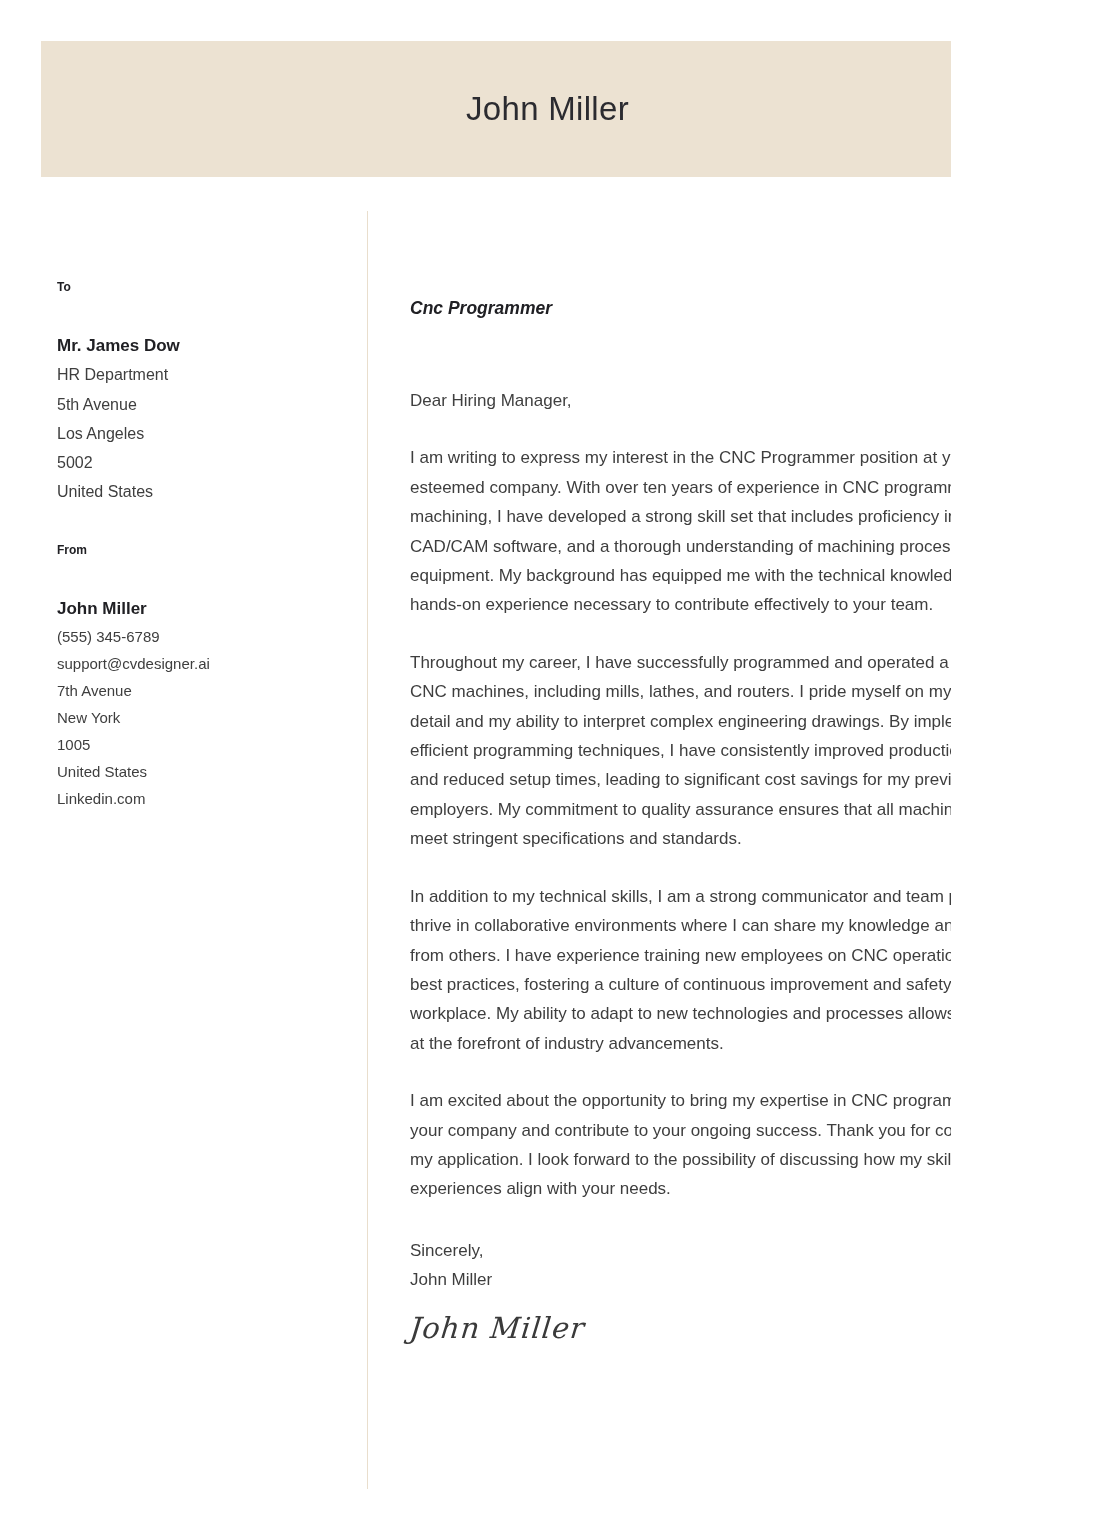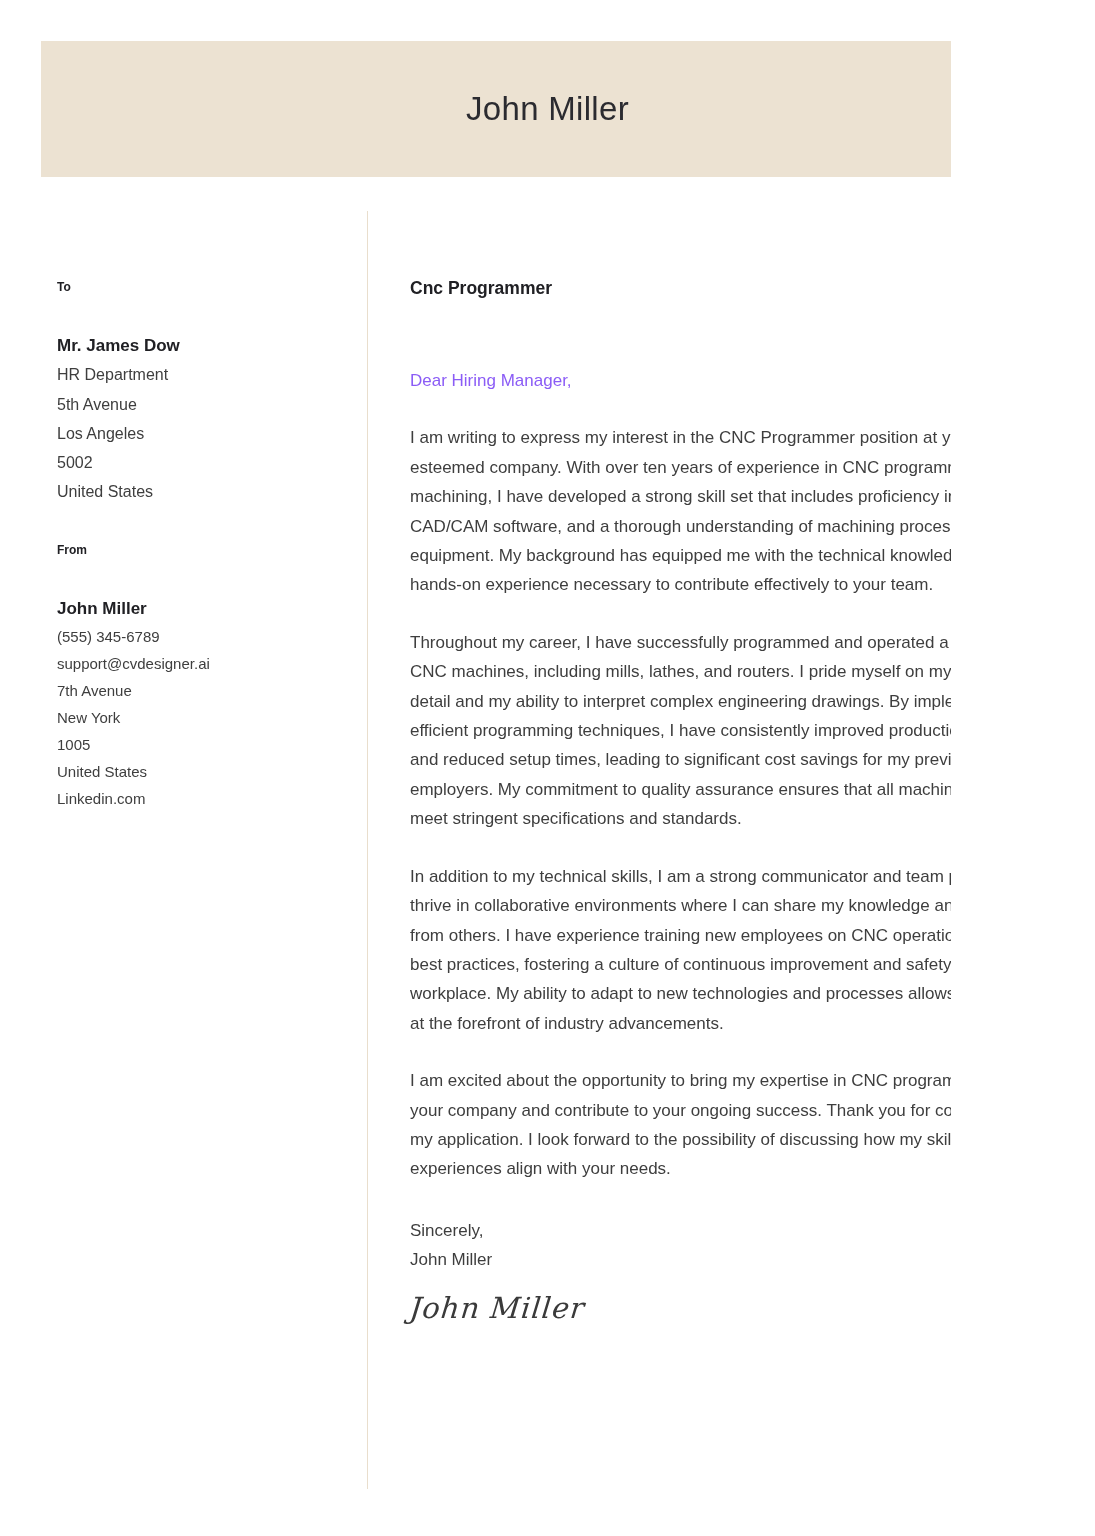--- a/index.html
+++ b/index.html
@@ -70,39 +70,40 @@
   
   .main {
     position: absolute;
     left: 410px;
     top: 276px;
     width: 632px;
   }
   .title-row {
     display: flex;
     justify-content: space-between;
-    align-items: flex-start;
+    align-items: flex-end;
     line-height: 24px;
+    font-style: italic;
   }
   .job-title {
     font-size: 17.5px;
     font-weight: 700;
     color: #202024;
   }
   .letter-date {
     font-size: 15.5px;
     font-weight: 700;
     color: #202024;
     margin-top: 20px;
   }
   .salutation {
-    margin-top: 46px;
+    margin-top: 66px;
     font-size: 17px;
     line-height: 29.4px;
-    color: #8b5cf6;
+    color: #404040;
   }
   .para {
     margin-top: 28px;
     font-size: 17px;
     line-height: 29.4px;
     color: #3e3e3e;
   }
   .closing-block {
     margin-top: 32px;
     font-size: 17px;

